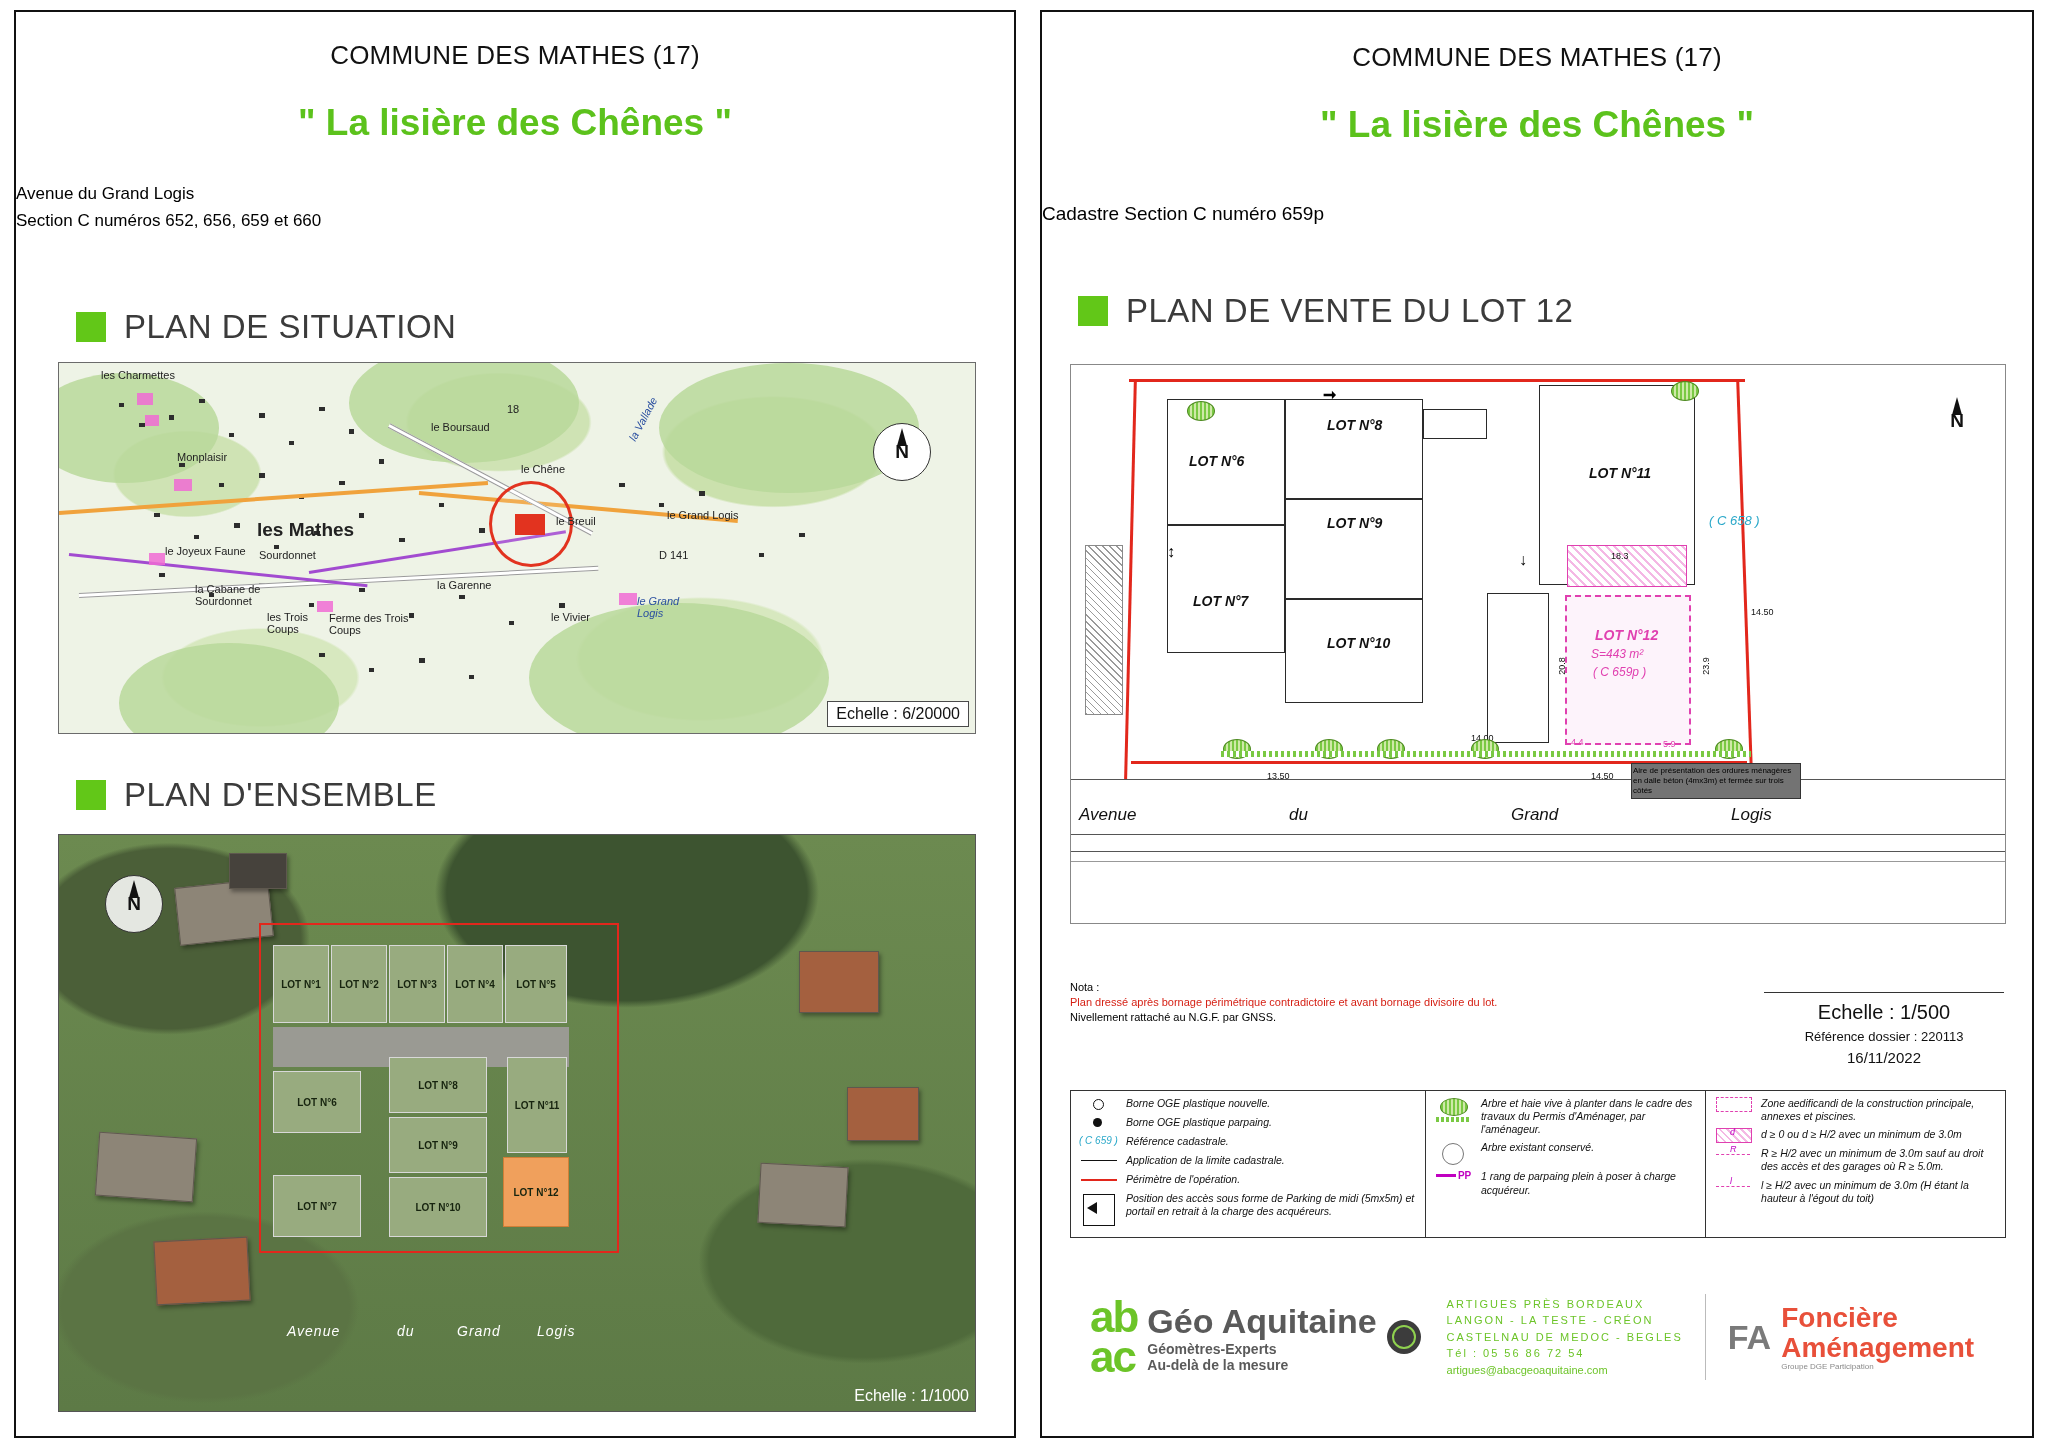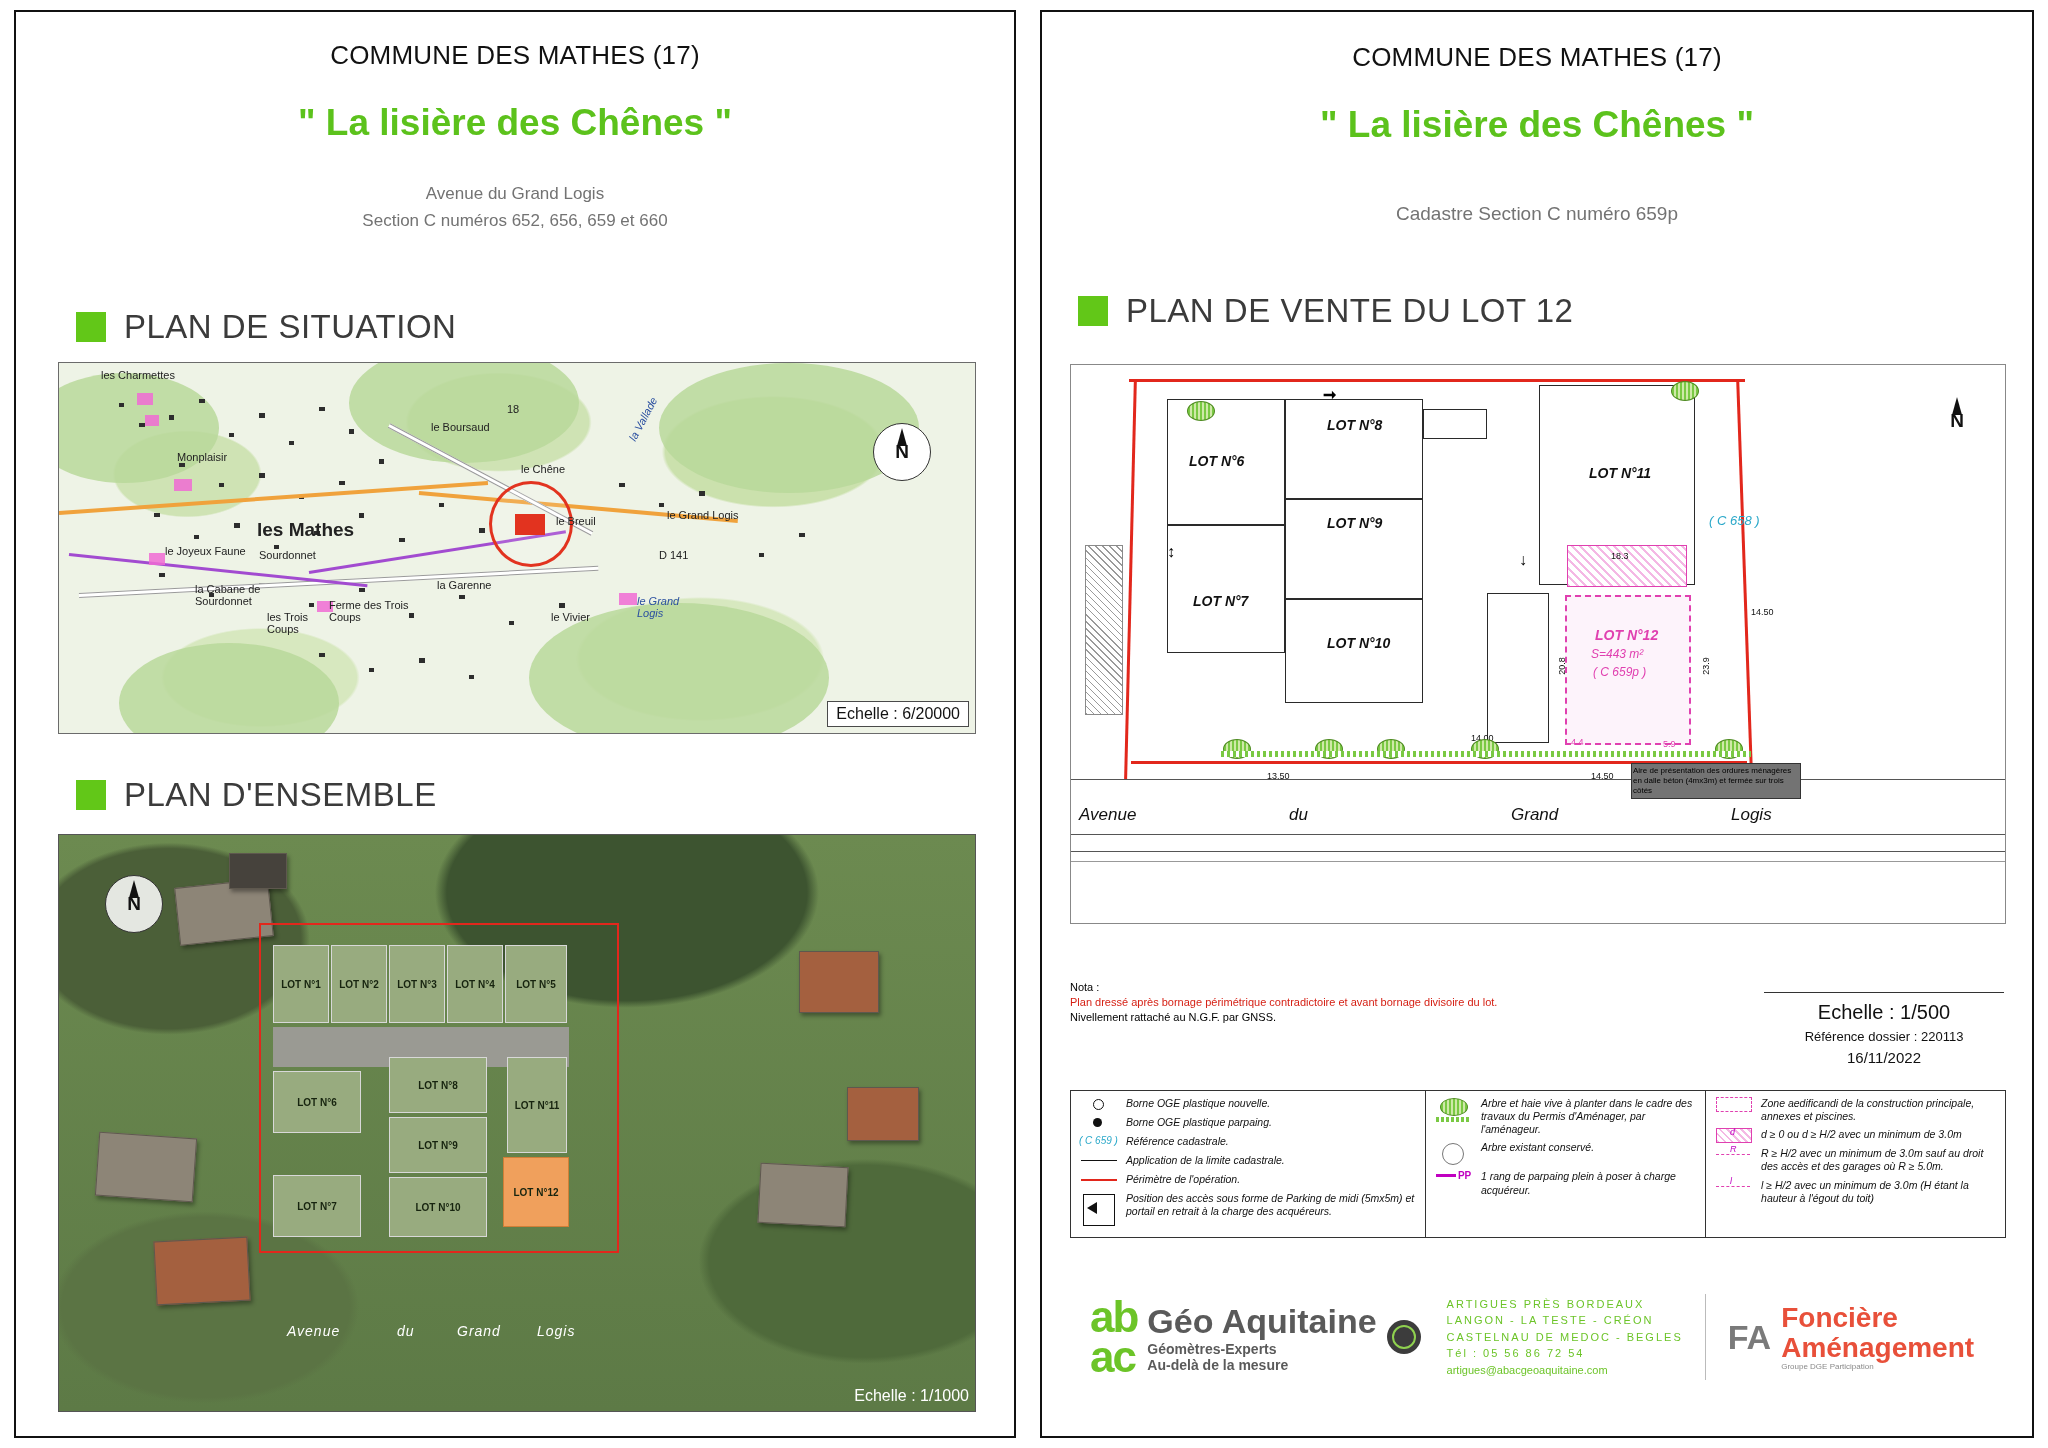--- a/index.html
+++ b/index.html
@@ -31,23 +31,23 @@
     color: #111;
     letter-spacing: 0.2px;
   }
   .project-title {
     text-align: center;
     font-size: 37px;
     color: #5cc21c;
     font-weight: 600;
   }
   .sub-line {
-    text-align: center;
+    text-align: left;
     font-size: 17px;
-    color: #737373;
+    color: #000000;
     line-height: 1.45;
   }
 
   .section-head {
     display: flex;
     align-items: center;
     gap: 18px;
   }
   .green-square {
     width: 30px; height: 30px;
@@ -473,21 +473,21 @@
       <div class="map-label" style="left:372px;top:58px;">le Boursaud</div>
       <div class="map-label blue" style="left:560px;top:50px;transform:rotate(-62deg);">la Vallade</div>
       <div class="map-label" style="left:462px;top:100px;">le Chêne</div>
       <div class="map-label" style="left:497px;top:152px;">le Breuil</div>
       <div class="map-label" style="left:608px;top:146px;">le Grand Logis</div>
       <div class="map-label big" style="left:198px;top:156px;">les Mathes</div>
       <div class="map-label" style="left:200px;top:186px;">Sourdonnet</div>
       <div class="map-label" style="left:106px;top:182px;">le Joyeux Faune</div>
       <div class="map-label" style="left:136px;top:220px;width:86px;white-space:normal;">la Cabane de Sourdonnet</div>
       <div class="map-label" style="left:208px;top:248px;width:54px;white-space:normal;">les Trois Coups</div>
-      <div class="map-label" style="left:270px;top:236px;width:82px;white-space:normal;">Ferme des Trois Coups</div>
+      <div class="map-label" style="left:270px;top:249px;width:82px;white-space:normal;">Ferme des Trois Coups</div>
       <div class="map-label" style="left:378px;top:216px;">la Garenne</div>
       <div class="map-label" style="left:492px;top:248px;">le Vivier</div>
       <div class="map-label blue" style="left:578px;top:232px;width:52px;white-space:normal;">le Grand Logis</div>
       <div class="map-label" style="left:600px;top:186px;">D 141</div>
       <div class="map-label" style="left:448px;top:40px;">18</div>
 
       <div class="compass" style="right:44px;top:60px;">
         <span class="needle"></span>
         <span>N</span>
       </div>

